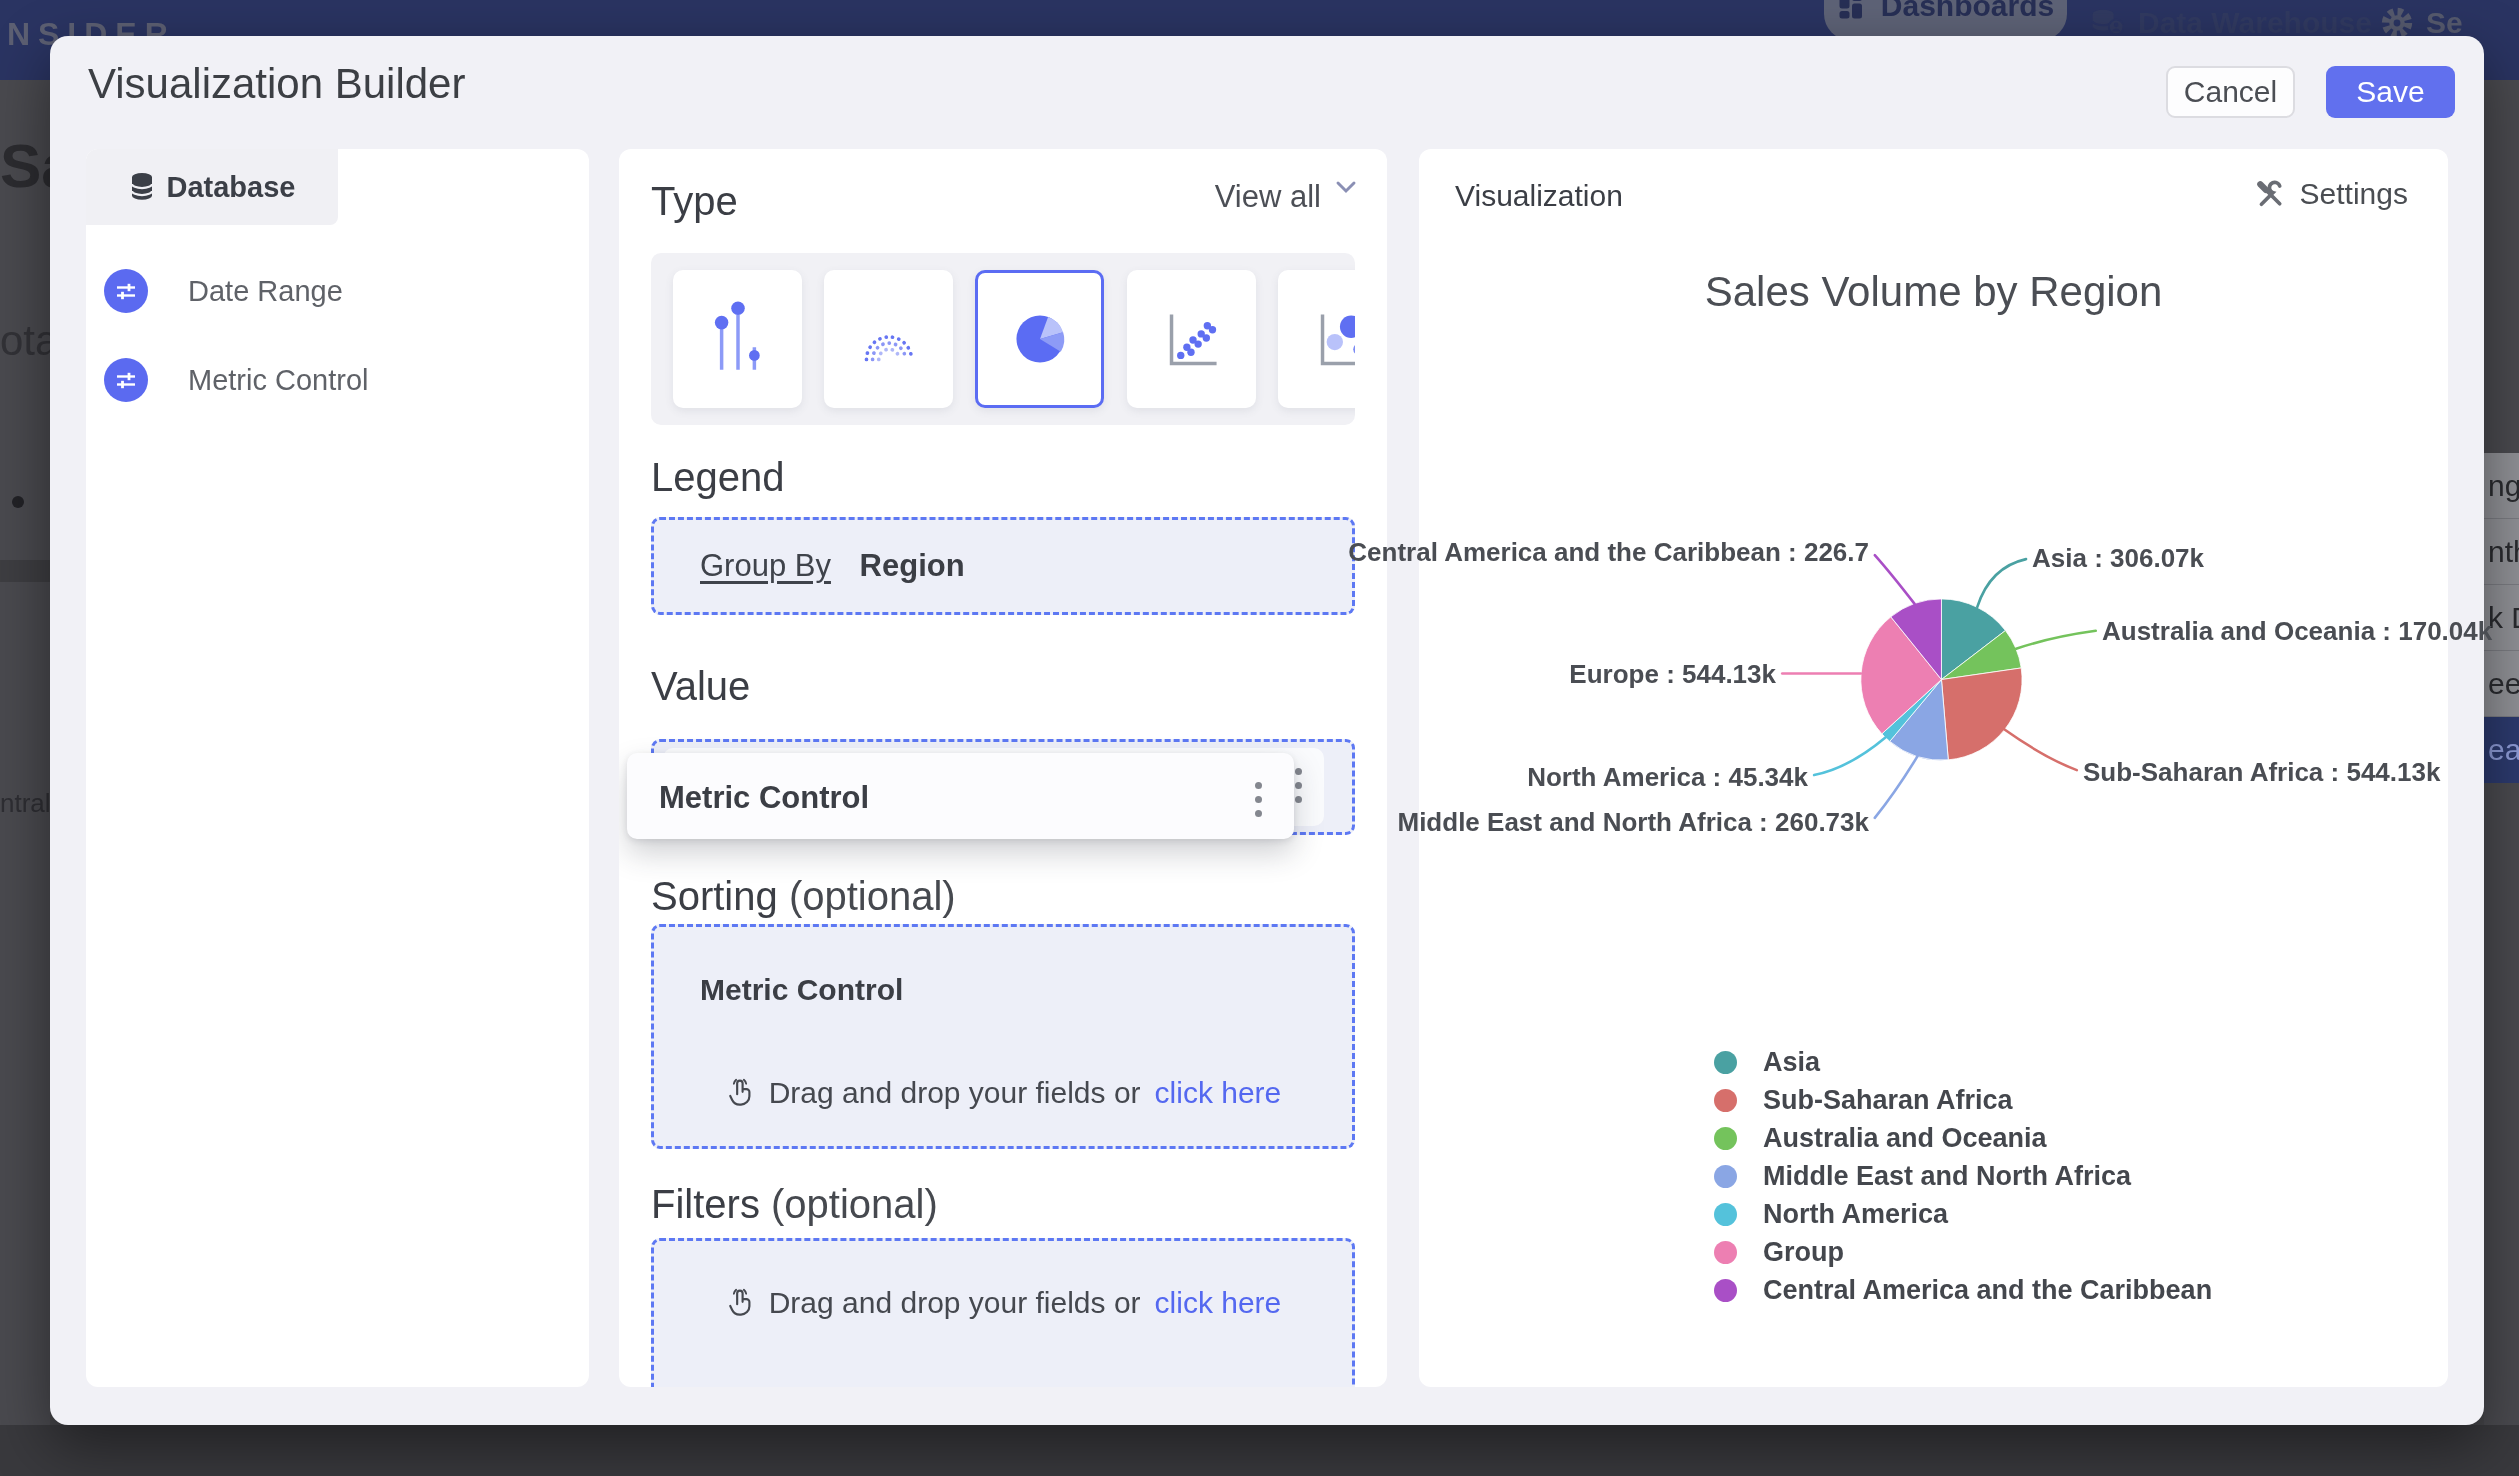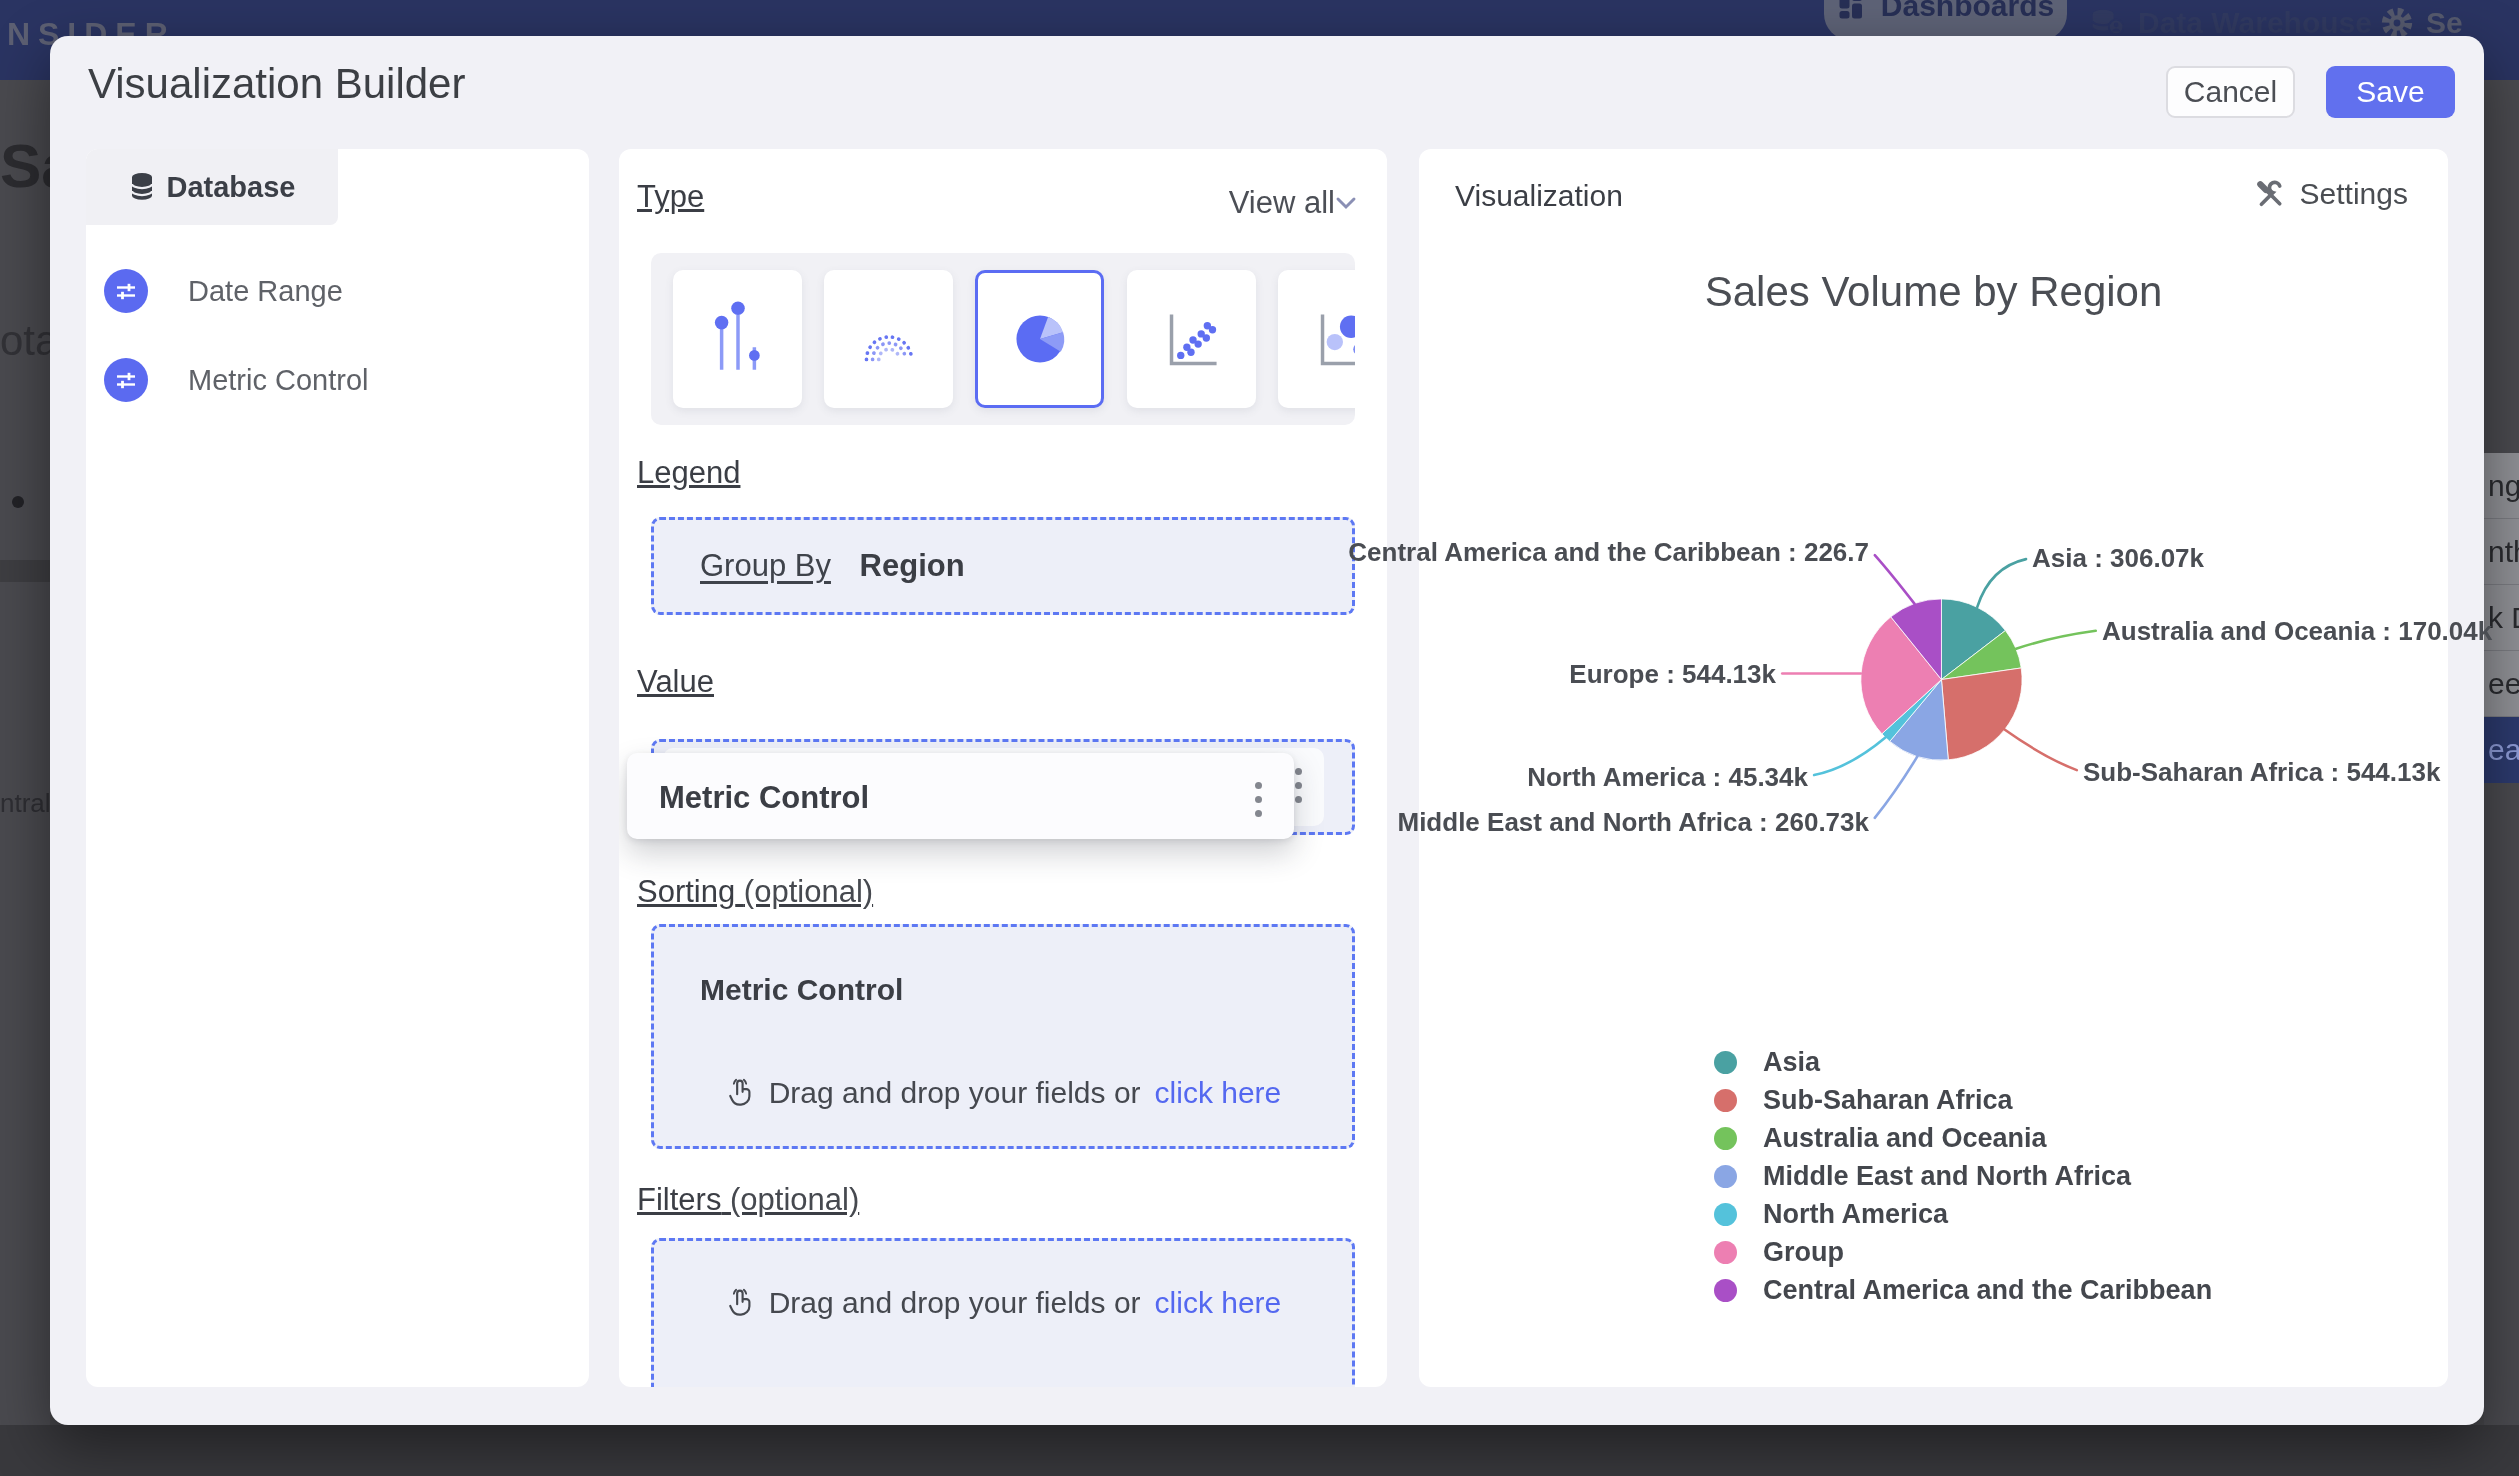--- a/index.html
+++ b/index.html
@@ -89,24 +89,24 @@
     position:absolute; left:18px; width:458px; height:48px;
     display:flex; align-items:center; gap:40px;
     font-size:29px; color:#5f6268; cursor:pointer;
   }
   .circle-icon {
     width:44px; height:44px; border-radius:50%; background:#5b6af0;
     display:flex; align-items:center; justify-content:center; flex:0 0 auto;
   }
 
   
-  .sec-label { position:absolute; left:18px; font-size:31px; font-weight:500; color:#3b3e45;text-decoration:underline; }
+  .sec-label { position:absolute; left:32px; font-size:40px; font-weight:500; color:#3b3e45; }
   .sec-label .opt { font-weight:400; color:#46494f; }
   .view-all {
-    position:absolute; right:30px; top:36px; display:flex; align-items:center; 
+    position:absolute; right:30px; top:30px; display:flex; align-items:flex-start; gap:14px;
     font-size:31px; color:#4c4f56; cursor:pointer;
   }
   .type-strip {
     position:absolute; left:32px; top:104px; width:704px; height:172px;
     background:#f1f1f5; border-radius:10px; overflow:hidden;
   }
   .type-card {
     position:absolute; top:17px; width:129px; height:138px; background:#ffffff;
     border-radius:10px; box-shadow:0 3px 8px rgba(80,84,110,.10);
     display:flex; align-items:center; justify-content:center; cursor:pointer;

